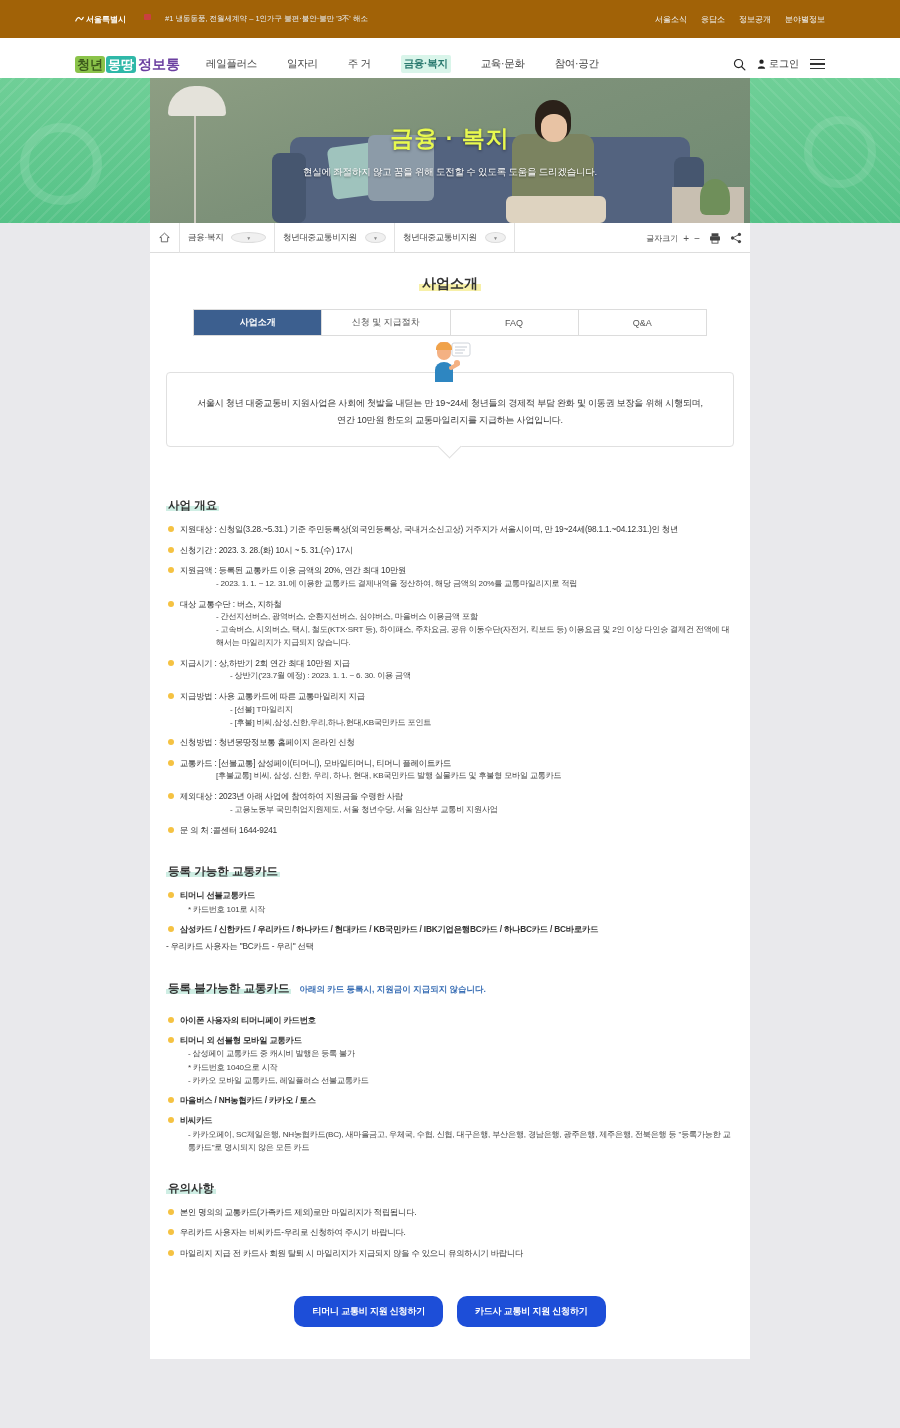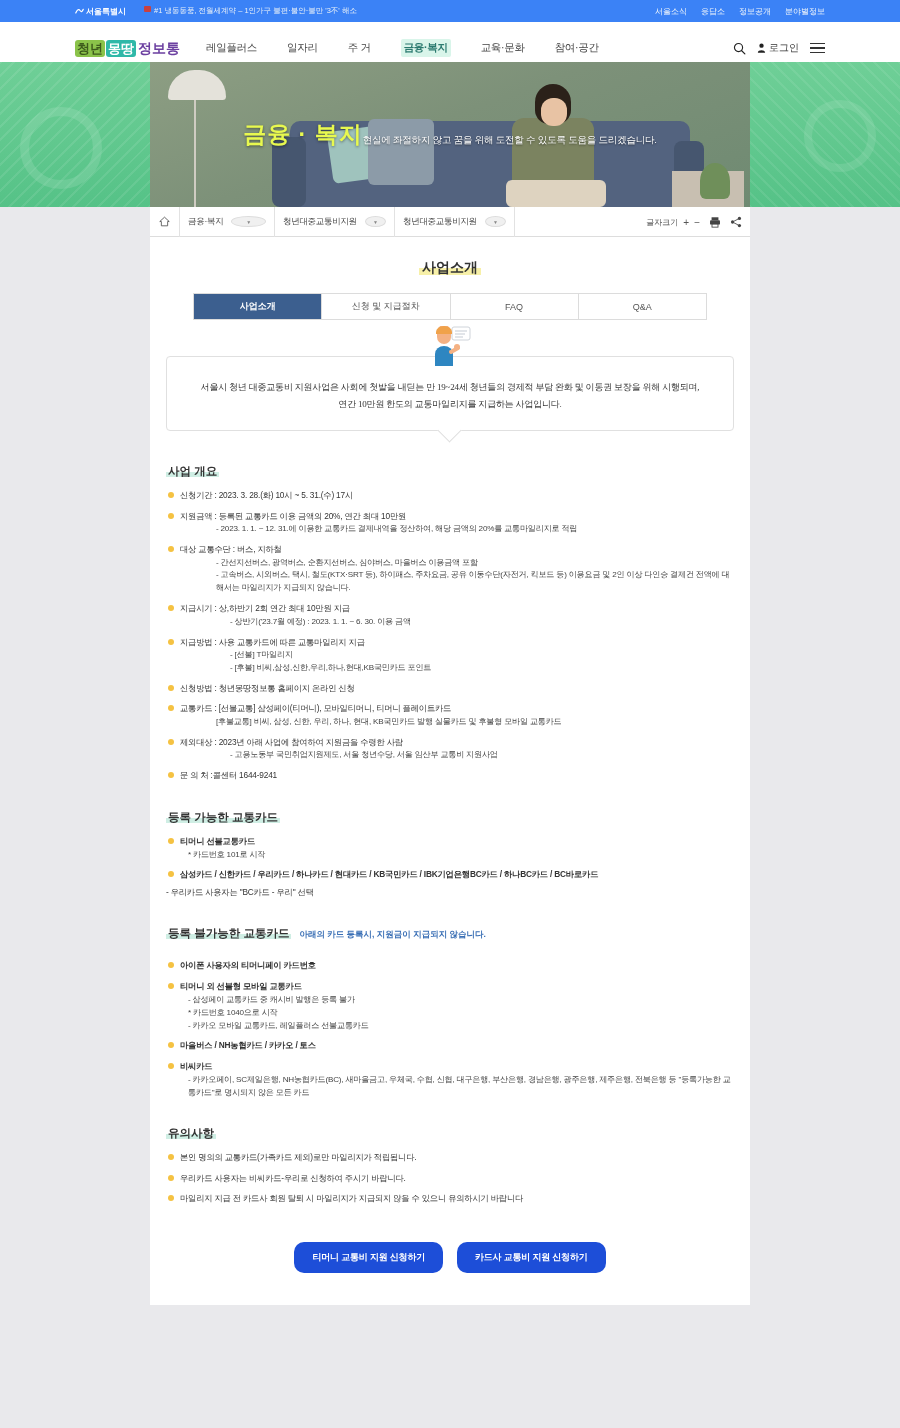--- a/index.html
+++ b/index.html
@@ -8,43 +8,43 @@
     width: 900px;
     font-family: "Liberation Sans", "DejaVu Sans", sans-serif;
     background: #e9e9ec;
     color: #333;
     -webkit-font-smoothing: antialiased;
   }
   body { width: 900px; overflow-x: hidden; }
 
   
   .topbar {
-    height: 22px;
-    background: #3b82f6;
+    height: 38px;
+    background: #a16207;
     color: #fff;
     display: flex;
     align-items: center;
     font-size: 8px;
     padding: 0 0 0 0;
   }
   .topbar-inner {
     width: 750px; margin: 0 auto;
     display: flex; align-items: center; height: 22px;
   }
   .seoul-logo {
     display: flex; align-items: center; gap: 2px;
     font-size: 8px; font-weight: bold; color: #fff;
     margin-right: 18px; white-space: nowrap;
   }
   .seoul-mark {
     display:inline-block; width:9px; height:9px; position:relative;
   }
   .topbar-notice {
     font-size: 7.5px; color: #e8f0f8; white-space: nowrap;
-    display:flex; align-items:flex-start; gap:3px;
+    display:flex; align-items:flex-start; gap:14px;
   }
   .notice-badge {
     display:inline-block; width:7px; height:6px; background:#c94040;
     border-radius:1px;
   }
   .topbar-links {
     margin-left: auto; display: flex; gap: 14px;
     font-size: 8px; color: #f2f7fb; white-space: nowrap;
   }
   .topbar-links span { cursor: pointer; }
@@ -111,21 +111,21 @@
     border:9px solid rgba(255,255,255,.35); border-radius:50%;
   }
   .hero-deco-right::after{
     content:""; position:absolute; right:24px; top:38px; width:56px;height:56px;
     border:8px solid rgba(255,255,255,.3); border-radius:50%;
   }
   .hero {
     width: 600px; margin: 0 auto; height: 145px;
     position: relative; z-index: 2;
     background: linear-gradient(160deg,#8d9e83 0%, #7d9179 45%, #6f8a72 100%);
-    display:flex; flex-direction:row; align-items:center; justify-content:center;
+    display:flex; flex-direction:column; align-items:center; justify-content:center;
     overflow:hidden;
   }
   .sofa {
     position:absolute; left:140px; right:60px; bottom:0; height:86px;
     background:#53637f; border-radius:10px 10px 0 0;
   }
   .sofa::before{
     content:""; position:absolute; left:-18px; bottom:0; width:34px; height:70px;
     background:#46566f; border-radius:8px;
   }
@@ -213,21 +213,21 @@
     flex: 1; height: 25px; display:flex; align-items:center;
     justify-content:center; font-size: 9px; color:#555;
     border-right: 1px solid #dcdcdc; cursor:pointer; background:#fff;
   }
   .tab:last-child { border-right: none; }
   .tab.active {
     background: #3c5f8f; color:#fff; font-weight:bold;
   }
 
   
-  .intro-wrap { position: relative; margin: 36px 16px 0; font-family: Liberation Serif, serif; }
+  .intro-wrap { position: relative; margin: 36px 16px 18px; }
   .intro-icon {
     position:absolute; left:50%; top:-30px; transform:translateX(-50%);
     width: 46px; height: 40px; z-index:3;
   }
   .intro-box {
     border: 1px solid #e0e0e0; border-radius: 4px;
     padding: 22px 20px 18px; text-align:center;
     font-size: 9px; line-height: 1.85; color:#333; letter-spacing:-0.2px;
     position:relative; background:#fff;
   }
@@ -441,20 +441,23 @@
   </div>
 
   <div class="content">
 
     <div class="sec-block">
       <h3 class="sec-h">
         <span class="hl">사업 개요</span>
       </h3>
       <ul class="blist">
         <li>
+          <span>지원대상 : 신청일(3.28.~5.31.) 기준 주민등록상(외국인등록상, 국내거소신고상) 거주지가 서울시이며, 만 19~24세(98.1.1.~04.12.31.)인 청년</span>
+        </li>
+        <li>
           <span>신청기간 : 2023. 3. 28.(화) 10시 ~ 5. 31.(수) 17시</span>
         </li>
         <li>
           <span>지원금액 : 등록된 교통카드 이용 금액의 20%, 연간 최대 10만원</span>
           <span class="sub">- 2023. 1. 1. ~ 12. 31.에 이용한 교통카드 결제내역을 정산하여, 해당 금액의 20%를 교통마일리지로 적립</span>
         </li>
         <li>
           <span>대상 교통수단 : 버스, 지하철</span>
           <span class="sub">- 간선지선버스, 광역버스, 순환지선버스, 심야버스, 마을버스 이용금액 포함</span>
           <span class="sub">- 고속버스, 시외버스, 택시, 철도(KTX·SRT 등), 하이패스, 주차요금, 공유 이동수단(자전거, 킥보드 등) 이용요금 및 2인 이상 다인승 결제건 전액에 대해서는 마일리지가 지급되지 않습니다.</span>

